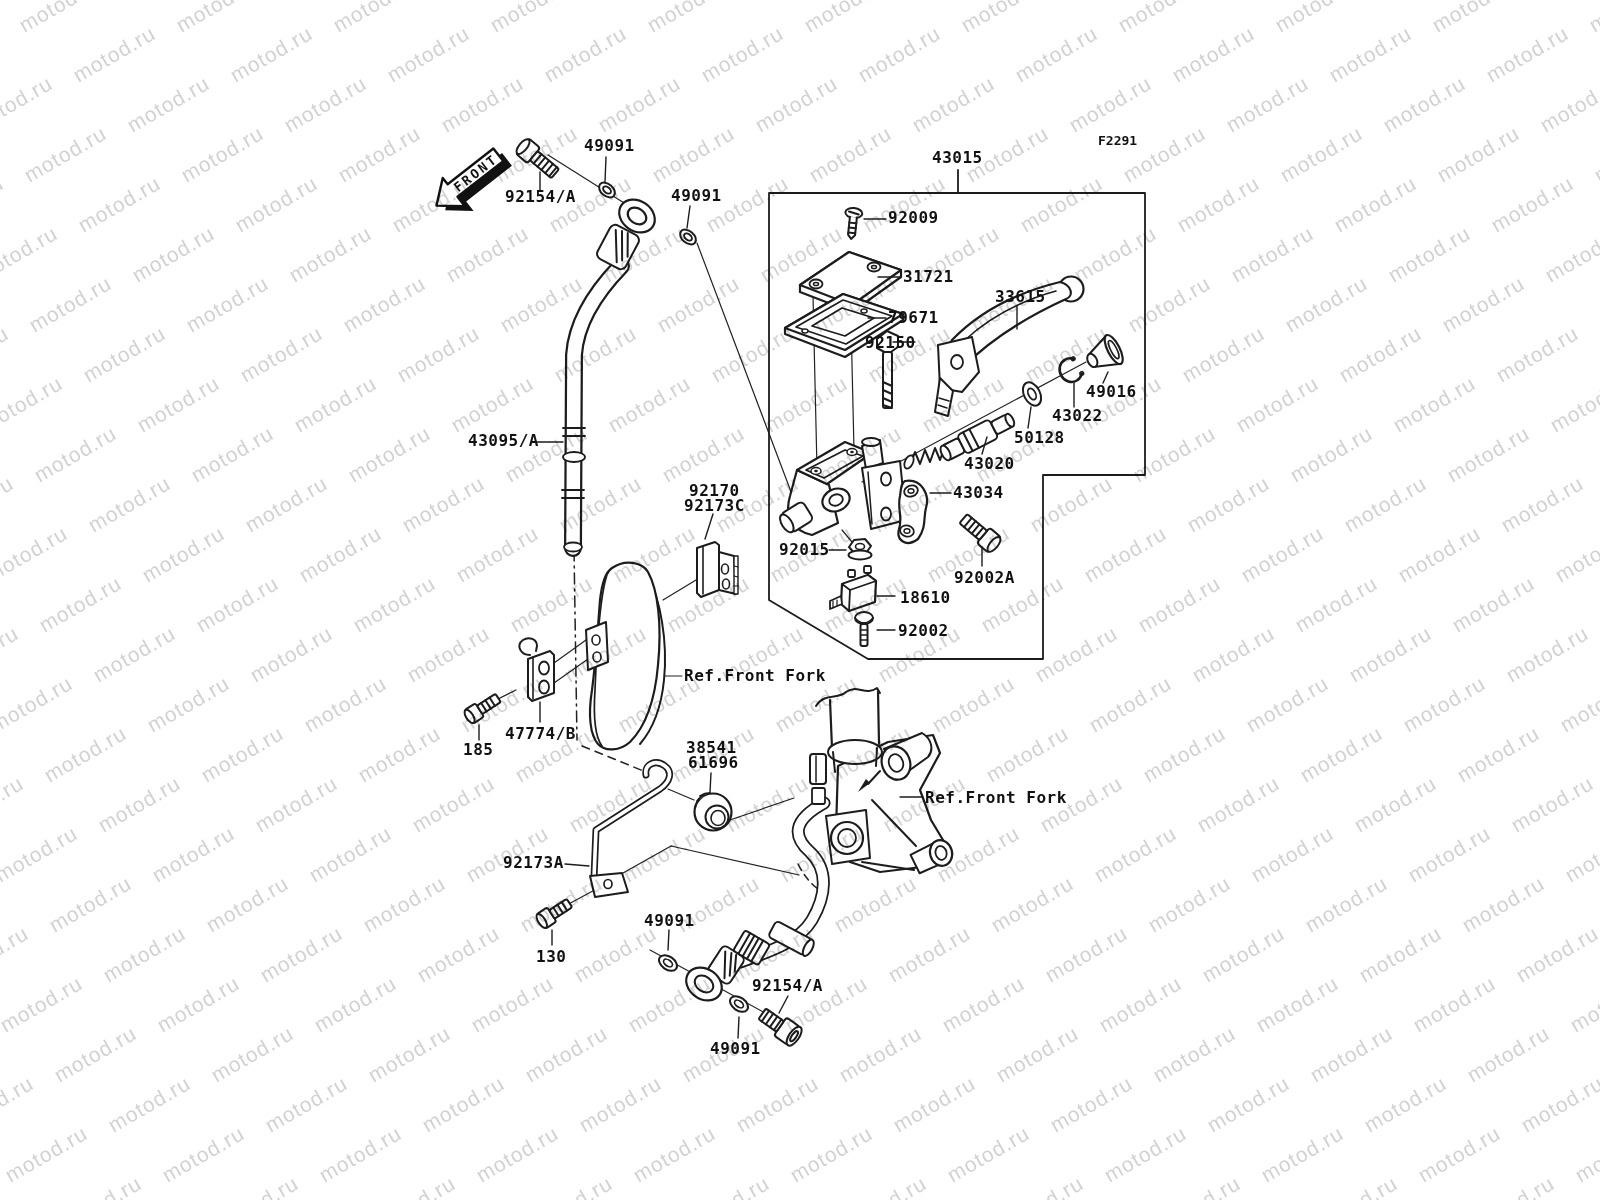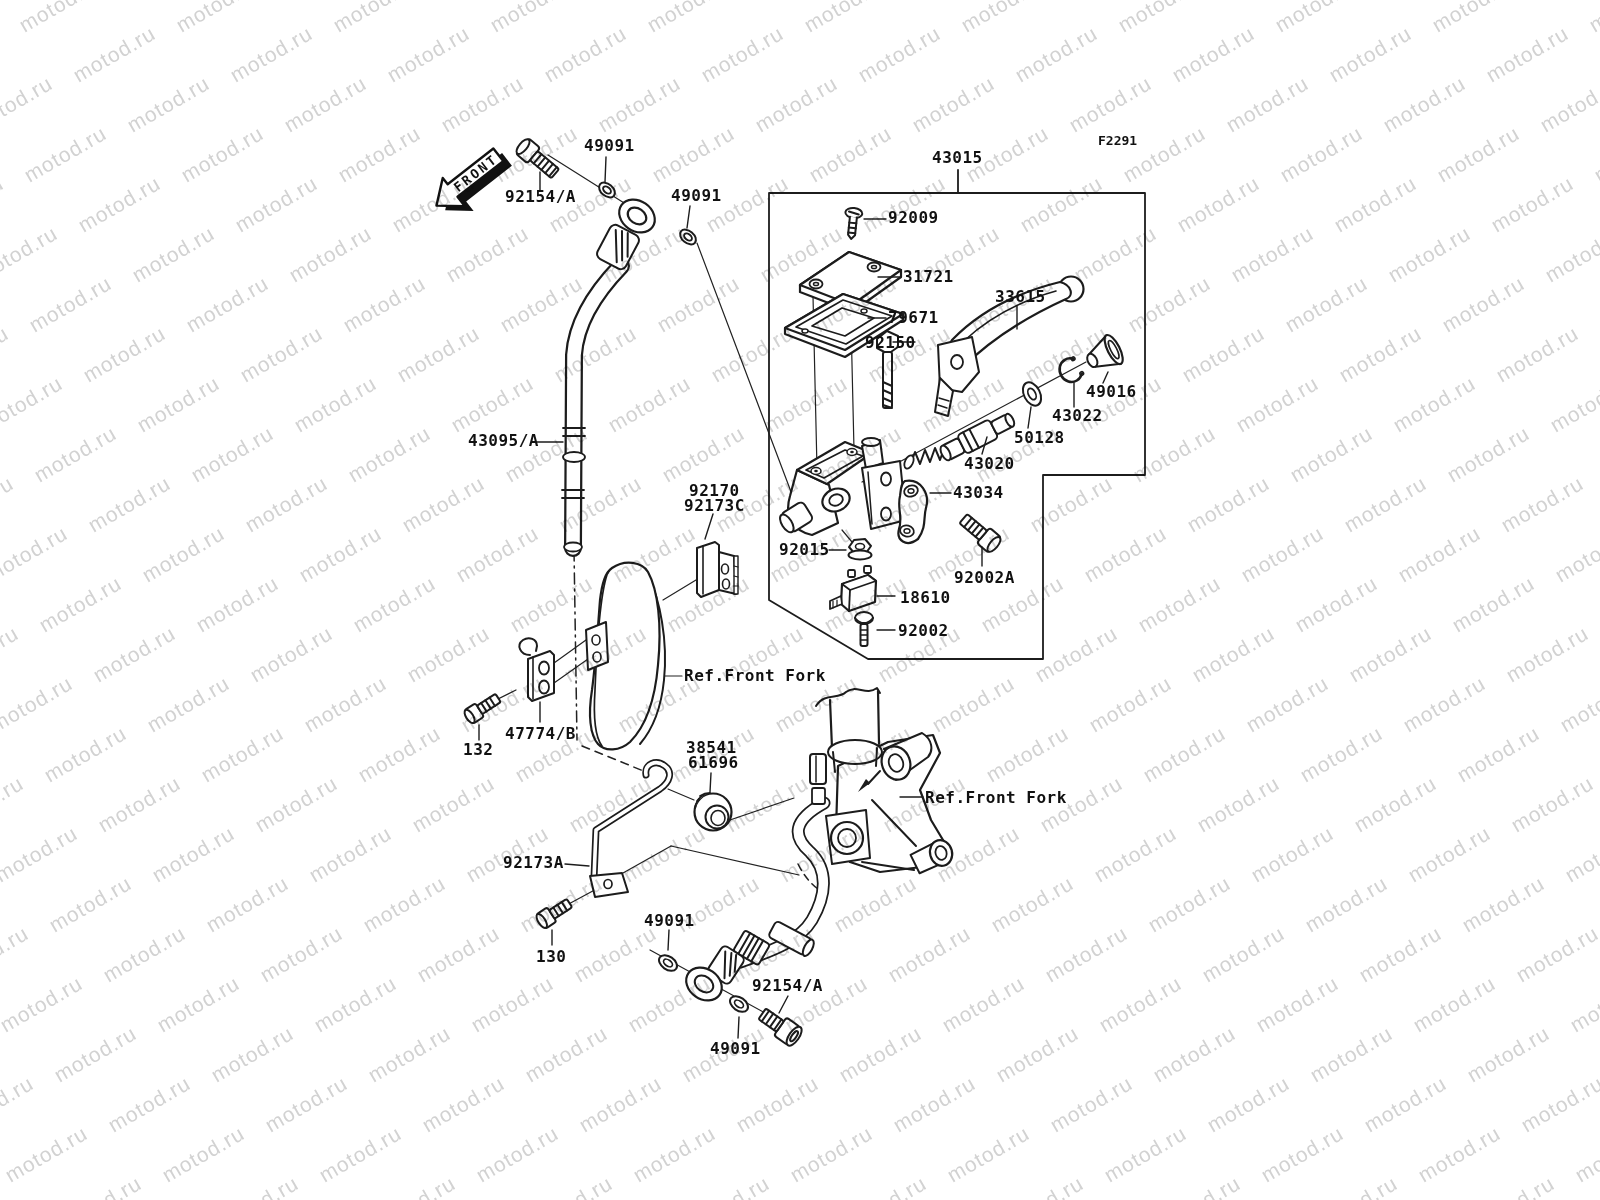--- a/index.html
+++ b/index.html
@@ -459,21 +459,21 @@
   <div class="lbl" style="left:953px;top:483px">43034</div>
   <div class="lbl" style="left:779px;top:540px">92015</div>
   <div class="lbl" style="left:954px;top:568px">92002A</div>
   <div class="lbl" style="left:900px;top:588px">18610</div>
   <div class="lbl" style="left:898px;top:621px">92002</div>
   <div class="lbl" style="left:468px;top:431px">43095/A</div>
   <div class="lbl" style="left:689px;top:481px">92170</div>
   <div class="lbl" style="left:684px;top:496px">92173C</div>
   <div class="lbl" style="left:684px;top:666px">Ref.Front Fork</div>
   <div class="lbl" style="left:505px;top:724px">47774/B</div>
-  <div class="lbl" style="left:463px;top:740px">132</div>
+  <div class="lbl" style="left:463px;top:740px">185</div>
   <div class="lbl" style="left:686px;top:738px">38541</div>
   <div class="lbl" style="left:688px;top:753px">61696</div>
   <div class="lbl" style="left:503px;top:853px">92173A</div>
   <div class="lbl" style="left:536px;top:947px">130</div>
   <div class="lbl" style="left:644px;top:911px">49091</div>
   <div class="lbl" style="left:752px;top:976px">92154/A</div>
   <div class="lbl" style="left:710px;top:1039px">49091</div>
   <div class="lbl" style="left:925px;top:788px">Ref.Front Fork</div>
   <div class="lbl lbl-small" style="left:1098px;top:133px">F2291</div>
 </div>

